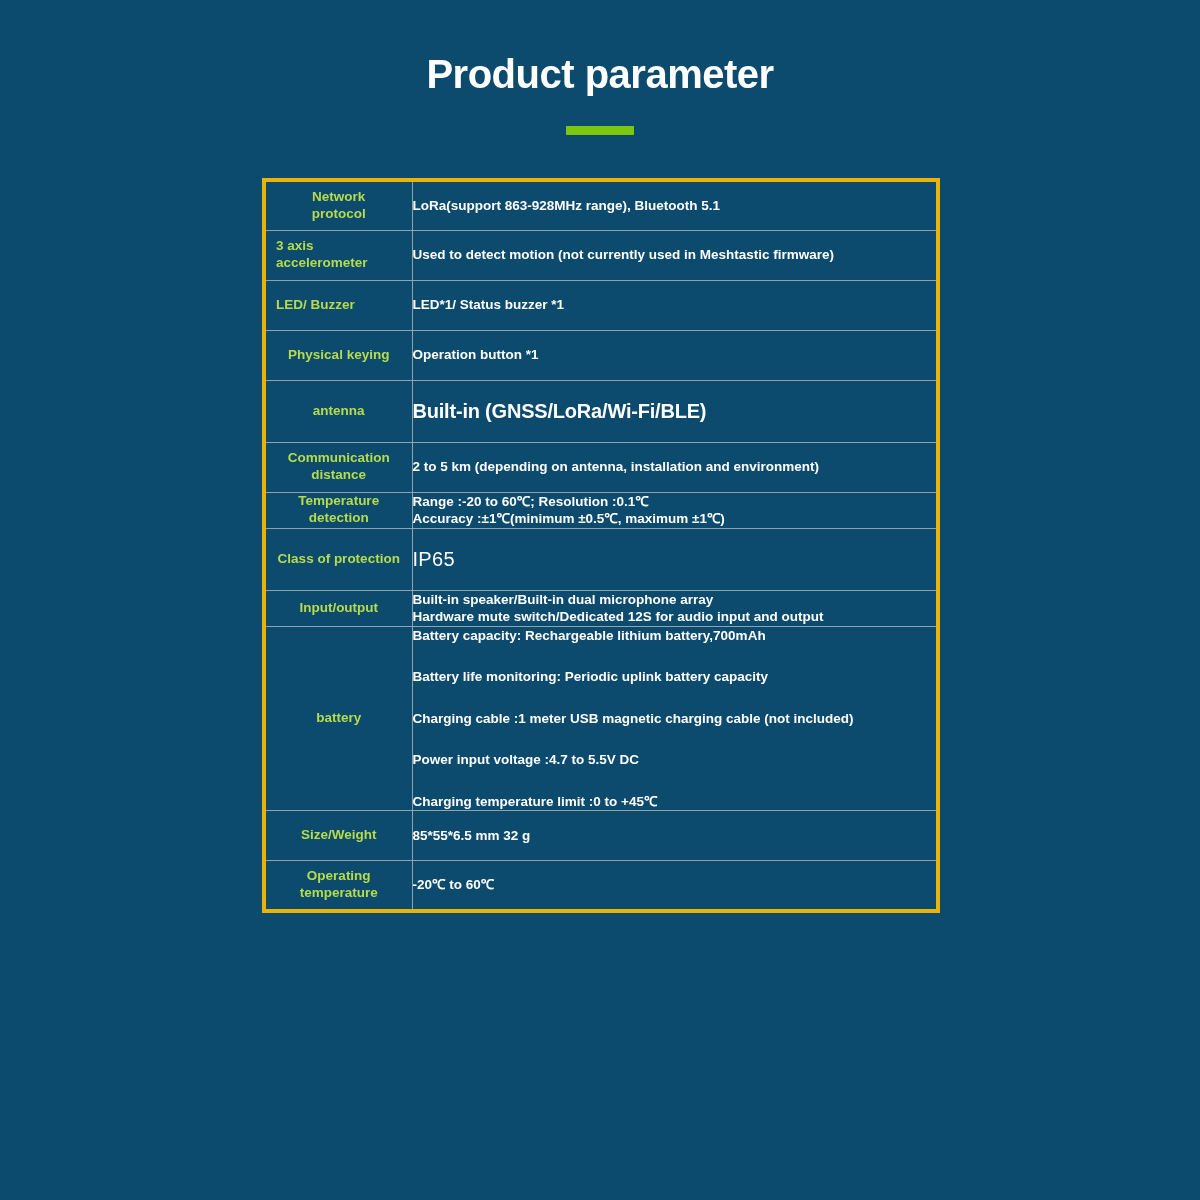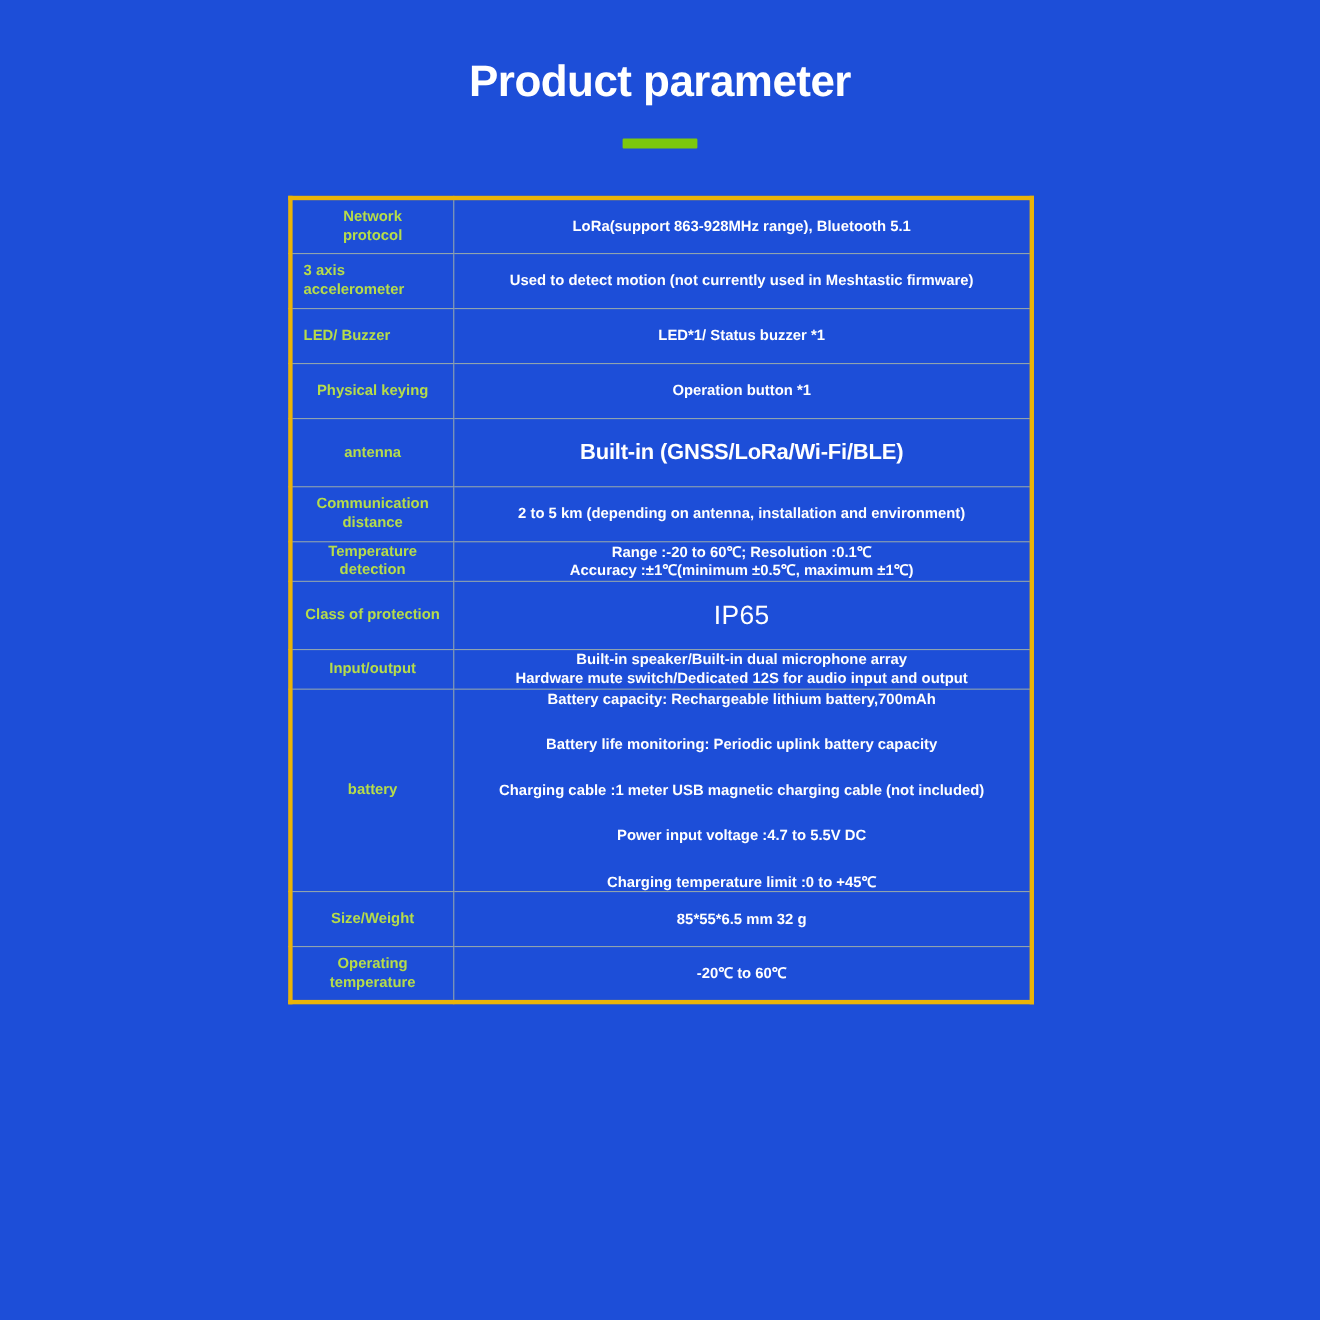--- a/index.html
+++ b/index.html
@@ -11,21 +11,21 @@
     height: 1200px;
     background: #263c47;
     font-family: "Liberation Sans", sans-serif;
     overflow: hidden;
   }
 
   .page {
     position: relative;
     width: 1200px;
     height: 1200px;
-    background: #1d4ed8;
+    background: #0c4a6e;
   }
 
   
   .header {
     position: absolute;
     top: 52px;
     left: 0;
     width: 1200px;
     text-align: center;
   }
@@ -78,34 +78,34 @@
   .label-cell.align-left {
     text-align: left;
     padding-left: 10px;
   }
 
   .value-cell {
     color: #ffffff;
     font-size: 13.5px;
     font-weight: bold;
     line-height: 1.3;
-    text-align: center;
+    text-align: left;
     padding: 8px 12px;
   }
   .value-cell .line + .line {
   }
 
   
   .value-cell.big {
     font-size: 20px;
     font-weight: bold;
     letter-spacing: -0.2px;
   }
   .value-cell.xl-light {
-    font-size: 24px;
+    font-size: 20px;
     font-weight: normal;
     letter-spacing: 0.3px;
   }
   .value-cell.battery .line + .line {
     margin-top: 24px;
   }
   .row-tall-1 { height: 62px; margin-left: 16px; }
   .row-tall-2 { height: 50px; }
 </style>
 </head>

